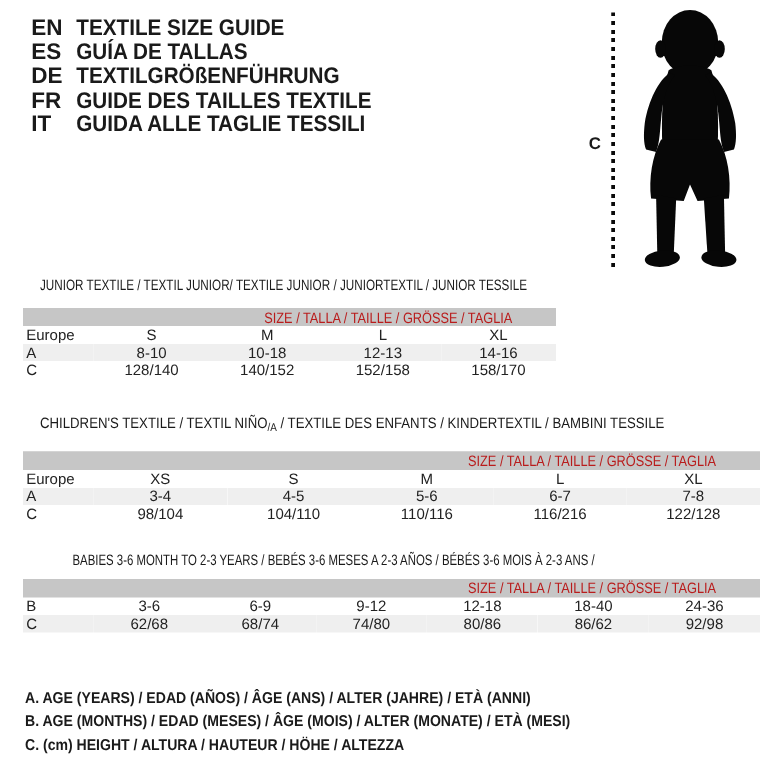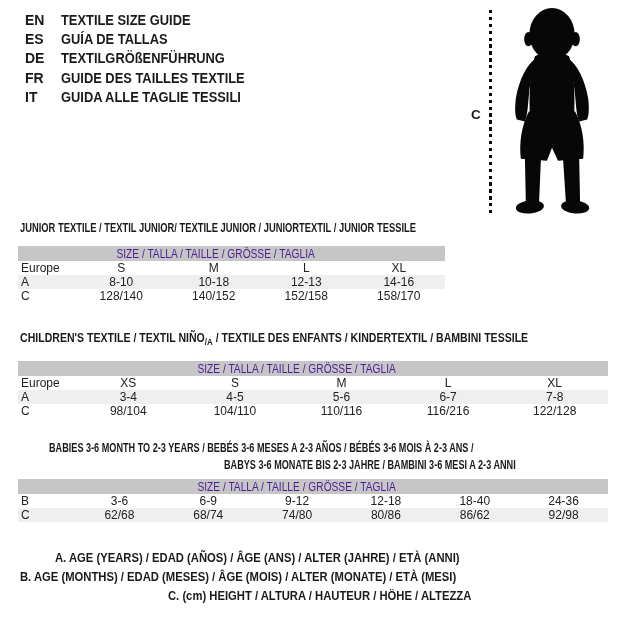--- a/index.html
+++ b/index.html
@@ -11,56 +11,56 @@
   
   .cond { display:inline-block; transform-origin:0 50%; white-space:nowrap; }
   .sx92 { transform:scaleX(.92); }
   .sx88 { transform:scaleX(.88); }
   .sx85 { transform:scaleX(.85); }
   .sx78 { transform:scaleX(.78); }
   .sx76 { transform:scaleX(.76); }
   .sx90 { transform:scaleX(.90); }
 
   
-  .langs { position:absolute; left:25px; top:12px; font-weight:700; font-size:14px; }
+  .langs { position:absolute; left:25px; top:12px; font-weight:700; font-size:18px; }
   .lang-row { display:flex; align-items:baseline; height:19.2px; }
   .lang-code { width:36px; flex:none; }
 
   
   .figure { position:absolute; left:460px; top:4px; width:155px; height:215px; }
   .c-label { position:absolute; left:11px; top:103px; font-weight:700; font-size:13.5px; }
   .vdots {
     position:absolute; left:29px; top:6px; width:2.5px; height:204px;
     background:repeating-linear-gradient(to bottom, #0a0a0a 0 3.2px, transparent 3.2px 6.9px);
   }
   .toddler { position:absolute; left:38px; top:3px; width:108px; height:209px; }
 
   
   .tbl { position:absolute; left:18px; }
-  .tbl-title { font-weight:700; font-size:12px; line-height:14px; padding-left:2px; }
+  .tbl-title { font-weight:400; font-size:12px; line-height:14px; padding-left:2px;margin-left:12px; }
   .t1 { top:221px; width:427px; }
   .t1 .tbl-title { margin-bottom:11px; }
   .t2 { top:331px; width:590px; }
   .t2 .tbl-title { margin-bottom:12px; }
   .t3 { top:440px; width:590px; }
   .t3 .tbl-title { line-height:16.5px; }
   .t3 .title-wrap { margin-bottom:6px;text-align:right; }
   .subsc { font-size:9px; vertical-align:-3px; }
 
   table.size { border-collapse:collapse; table-layout:fixed; width:100%; font-size:12px; color:#222; }
   table.size td { padding:0; height:14px; text-align:center; overflow:hidden; }
   table.size td.lbl { text-align:left; padding-left:3px; }
-  tr.bar td { background:var(--bar-gray,#c6c6c6); text-align:center; height:15px; color:#4c1d95; }
+  tr.bar td { background:var(--bar-gray,#c6c6c6); text-align:right; height:15px; color:#b91c1c; }
   tr.bar td .cond { padding-left:4px; }
   tr.shade td { background:var(--row-shade,#efefef); }
   col.first { width:57px; }
 
   
   .footnotes { position:absolute; left:20px; top:551px; font-weight:700; font-size:12.5px; }
-  .footnotes > div { height:18.8px;text-align:right; }
+  .footnotes > div { height:18.8px; }
 </style>
 </head>
 <body>
 
 <div class="canvas">
 
   <div class="langs">
     <div class="lang-row">
       <span class="lang-code">EN</span>
       <span class="cond sx92">TEXTILE SIZE GUIDE</span>
@@ -185,21 +185,20 @@
         <td>116/216</td>
         <td>122/128</td>
       </tr>
     </tbody>
       </table>
   </div>
 
   <div class="tbl t3">
     <div class="title-wrap">
       <div class="tbl-title"><span class="cond sx76">BABIES 3-6 MONTH TO 2-3 YEARS / BEBÉS 3-6 MESES A 2-3 AÑOS / BÉBÉS 3-6 MOIS À 2-3 ANS /</span></div>
-      <div class="tbl-title"><span class="cond sx76">BABYS 3-6 MONATE BIS 2-3 JAHRE / BAMBINI 3-6 MESI A 2-3 ANNI</span></div>
     </div>
     <table class="size">
       <colgroup>
           <col class="first">
           <col>
           <col>
           <col>
           <col>
           <col>
           <col>

